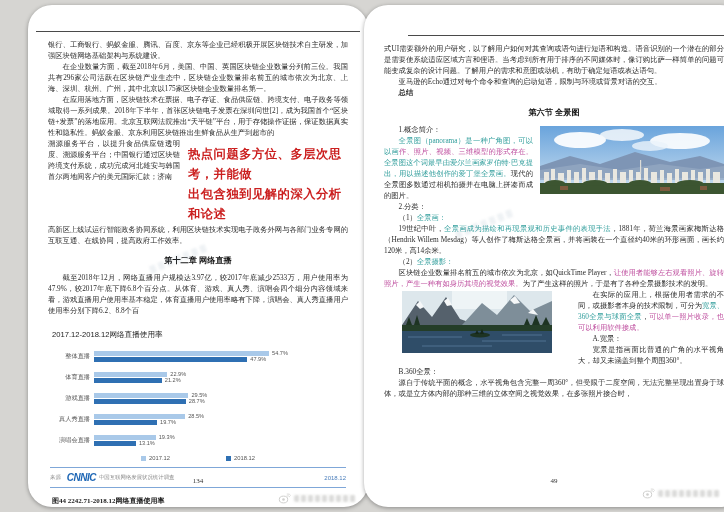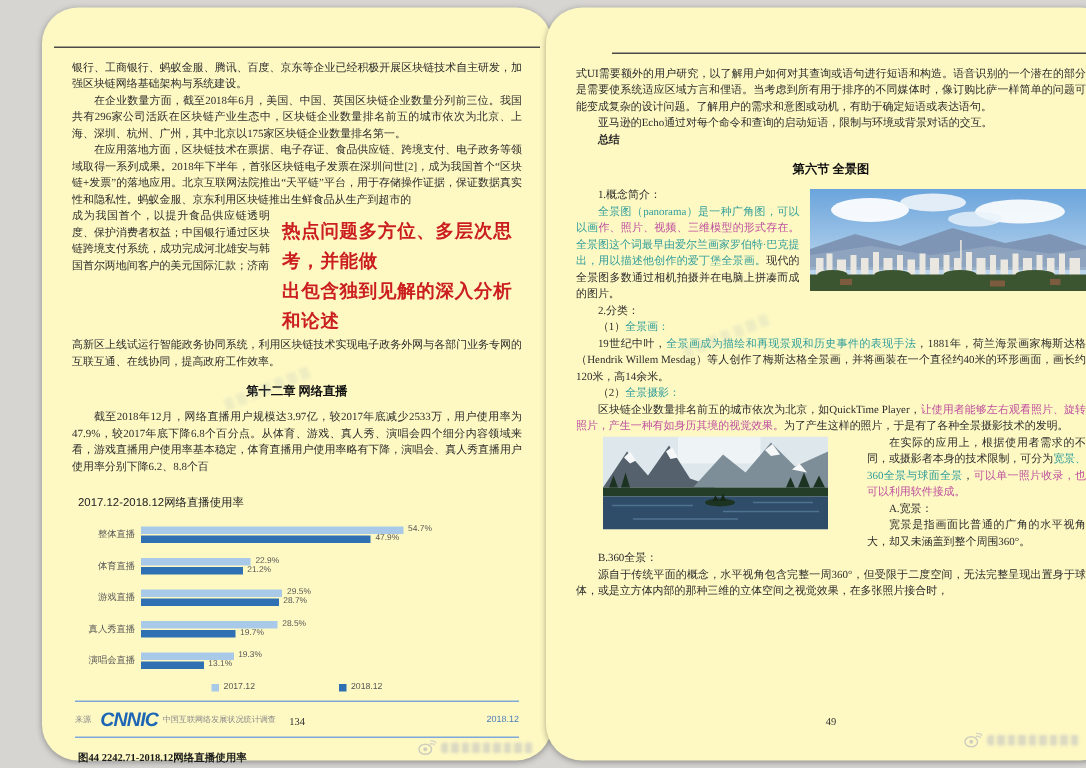--- a/index.html
+++ b/index.html
@@ -1,18 +1,18 @@
 <!DOCTYPE html>
 <html><head>
 <meta charset="utf-8">
 <style>
   html,body{margin:0;padding:0;}
   .canvas{position:relative;width:724px;height:512px;background:#d6d5d2;overflow:hidden;
           font-family:"Liberation Serif","DejaVu Serif",serif;color:#2b2b2b;}
-  .page{position:absolute;top:5px;height:502px;background:#fef9c3;box-shadow:0 1px 4px rgba(0,0,0,.35);border-radius:24px;}
+  .page{position:absolute;top:5px;height:502px;background:#ffffff;box-shadow:0 1px 4px rgba(0,0,0,.35);border-radius:24px;}
   .page-left{left:28px;width:340px;}
   .page-right{left:364px;width:344px;padding-left:36px;}
   .content{position:absolute;top:24px;left:12px;right:12px;}
   .rule{border-top:1.3px solid #4a4a4a;margin:0 8px 12px 8px;}
   .para{font-size:7.3px;line-height:11px;text-align:justify;text-justify:inter-ideograph;margin:0 8px;}
   .indent{text-indent:2em;}
   .chapter{font-weight:bold;text-align:center;font-size:8.2px;margin:9px 0 6px 0;color:#111;}
   .subhead{font-weight:bold;}
   
   .wrap-row{display:flex;margin:0 8px;}
@@ -27,21 +27,21 @@
   .bars{flex:1;}
   .bar-row{display:flex;align-items:center;height:6px;}
   .bar{height:5px;flex:none;}
   .bar-val{font-size:5.6px;color:#555;margin-left:3px;white-space:nowrap;}
   .legend{display:flex;justify-content:center;gap:56px;margin:4px 0 6px 0;}
   .legend-item{display:flex;align-items:center;font-size:5.8px;color:#555;}
   .legend-swatch{width:5px;height:5px;margin-right:3px;display:inline-block;}
   .src-divider{border-top:1px solid #7fa7d8;margin:2px 0;}
   .src-row{display:flex;align-items:center;font-size:5.4px;color:#8a8a8a;padding:2px 0;}
   .cnnic{font-family:"Liberation Sans","DejaVu Sans",sans-serif;font-weight:bold;font-style:italic;
-         color:#1d66b5;font-size:13px;margin:0 3px 0 6px;letter-spacing:-.5px;}
+         color:#1d66b5;font-size:10px;margin:0 3px 0 6px;letter-spacing:-.5px;}
   .src-date{margin-left:auto;color:#4a7ebb;font-size:6px;}
   .fig-caption{font-size:7px;font-weight:bold;margin:8px 10px 0 12px;color:#1a1a1a;}
   .page-num{position:absolute;bottom:22px;left:0;right:0;text-align:center;font-size:7px;color:#333;}
   .flow::after{content:"";display:block;clear:both;}
   .img-city{float:right;width:184px;height:68px;margin:2px 0 4px 7px;display:block;}
   .img-lake{float:left;width:150px;height:62px;margin:2px 26px 4px 18px;display:block;}
   
   .wm{position:absolute;display:flex;align-items:center;opacity:.75;}
   .wm-text{width:62px;height:7px;margin-left:3px;border-radius:2px;
            background:repeating-linear-gradient(90deg,#c4c4c2 0 5px,rgba(0,0,0,0) 5px 7px);
@@ -55,21 +55,21 @@
 
 <div class="canvas">
 
   <div class="page page-left">
     <div class="rule" style="margin-top:26px"></div>
     <div class="content" style="top:34px;">
       <p class="para">银行、工商银行、蚂蚁金服、腾讯、百度、京东等企业已经积极开展区块链技术自主研发，加强区块链网络基础架构与系统建设。</p>
       <p class="para indent">在企业数量方面，截至2018年6月，美国、中国、英国区块链企业数量分列前三位。我国共有296家公司活跃在区块链产业生态中，区块链企业数量排名前五的城市依次为北京、上海、深圳、杭州、广州，其中北京以175家区块链企业数量排名第一。</p>
       <p class="para indent">在应用落地方面，区块链技术在票据、电子存证、食品供应链、跨境支付、电子政务等领域取得一系列成果。2018年下半年，首张区块链电子发票在深圳问世[2]，成为我国首个“区块链+发票”的落地应用。北京互联网法院推出“天平链”平台，用于存储操作证据，保证数据真实性和隐私性。蚂蚁金服、京东利用区块链推出生鲜食品从生产到超市的</p>
       <div class="wrap-row">
-        <div class="narrow-col">成为我国首个，以提升食品供应链透明度、保护消费者权益；中国银行通过区块链跨境支付系统，成功完成河北雄安与韩国首尔两地间客户的美元国际汇款；济南</div>
+        <div class="narrow-col">溯源服务平台，以提升食品供应链透明度、溯源服务平台；中国银行通过区块链跨境支付系统，成功完成河北雄安与韩国首尔两地间客户的美元国际汇款；济南</div>
         <div class="red-note">
           <div>热点问题多方位、多层次思考，并能做</div>
           <div>出包含独到见解的深入分析和论述</div>
         </div>
       </div>
       <p class="para">高新区上线试运行智能政务协同系统，利用区块链技术实现电子政务外网与各部门业务专网的互联互通、在线协同，提高政府工作效率。</p>
 
       <div class="chapter">第十二章 网络直播</div>
       <p class="para indent">截至2018年12月，网络直播用户规模达3.97亿，较2017年底减少2533万，用户使用率为47.9%，较2017年底下降6.8个百分点。从体育、游戏、真人秀、演唱会四个细分内容领域来看，游戏直播用户使用率基本稳定，体育直播用户使用率略有下降，演唱会、真人秀直播用户使用率分别下降6.2、8.8个百</p>
 

